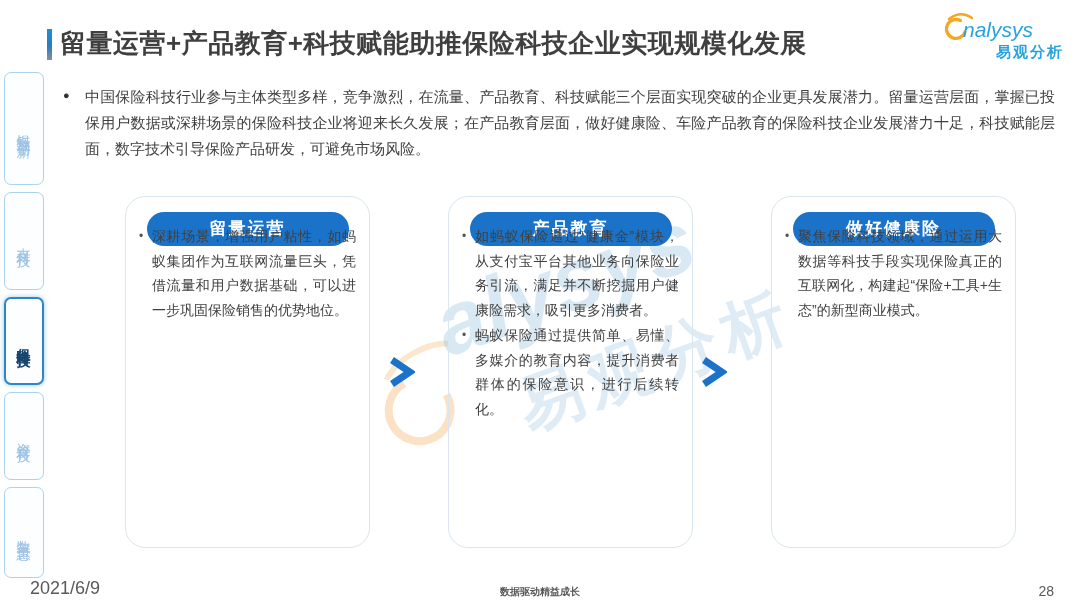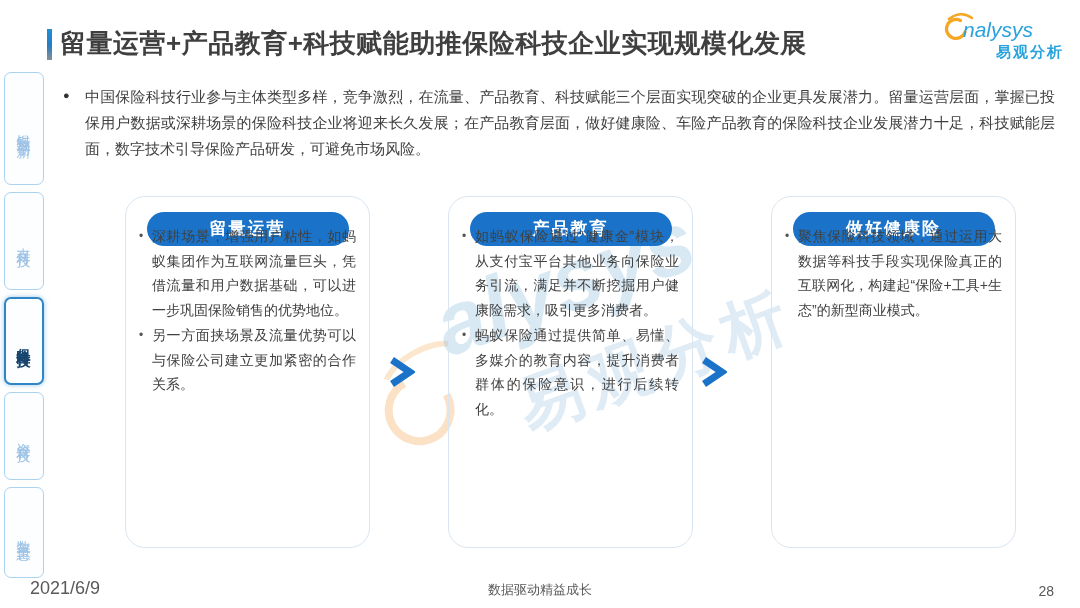--- a/index.html
+++ b/index.html
@@ -95,21 +95,21 @@
     content:"\2022"; position:absolute; left:1px; top:0; font-size:12px; color:#555;
   }
 
   
   .arrow { position:absolute; top:356px; width:28px; height:32px; z-index:1; }
   .arrow.a1 { left:387px; }
   .arrow.a2 { left:699px; }
 
   
   .footer-date { position:absolute; left:30px; bottom:9px; font-size:18px; color:#595959; }
-  .footer-center { position:absolute; left:0; right:0; bottom:9px; text-align:center; font-size:13px; color:#595959; }
+  .footer-center { position:absolute; left:0; right:0; bottom:9px; text-align:center; font-size:10px; color:#595959;font-weight:bold; }
   .footer-page { position:absolute; right:26px; bottom:9px; font-size:14px; color:#595959; }
 </style>
 </head>
 <body>
 
 <div class="title-bar"></div>
 <h1 class="page-title">留量运营+产品教育+科技赋能助推保险科技企业实现规模化发展</h1>
 
 <div class="logo">
   <div class="logo-row">
@@ -140,21 +140,20 @@
   <div class="wm-ring"></div>
   <span class="wm-text">alysys</span>
   <span class="wm-sub">易观分析</span>
 </div>
 
 <div class="card c1">
   <div class="card-pill">留量运营</div>
   <div class="card-body">
     <ul>
       <li>深耕场景，增强用户粘性，如蚂蚁集团作为互联网流量巨头，凭借流量和用户数据基础，可以进一步巩固保险销售的优势地位。</li>
-      <li>另一方面挟场景及流量优势可以与保险公司建立更加紧密的合作关系。</li>
     </ul>
   </div>
 </div>
 
 <svg class="arrow a1" viewBox="0 0 28 32">
   <path d="M5 4 L23 16 L5 28" fill="none" stroke="#1a73c8" stroke-width="7" stroke-linecap="butt" stroke-linejoin="miter"></path>
 </svg>
 
 <div class="card c2">
   <div class="card-pill">产品教育</div>

